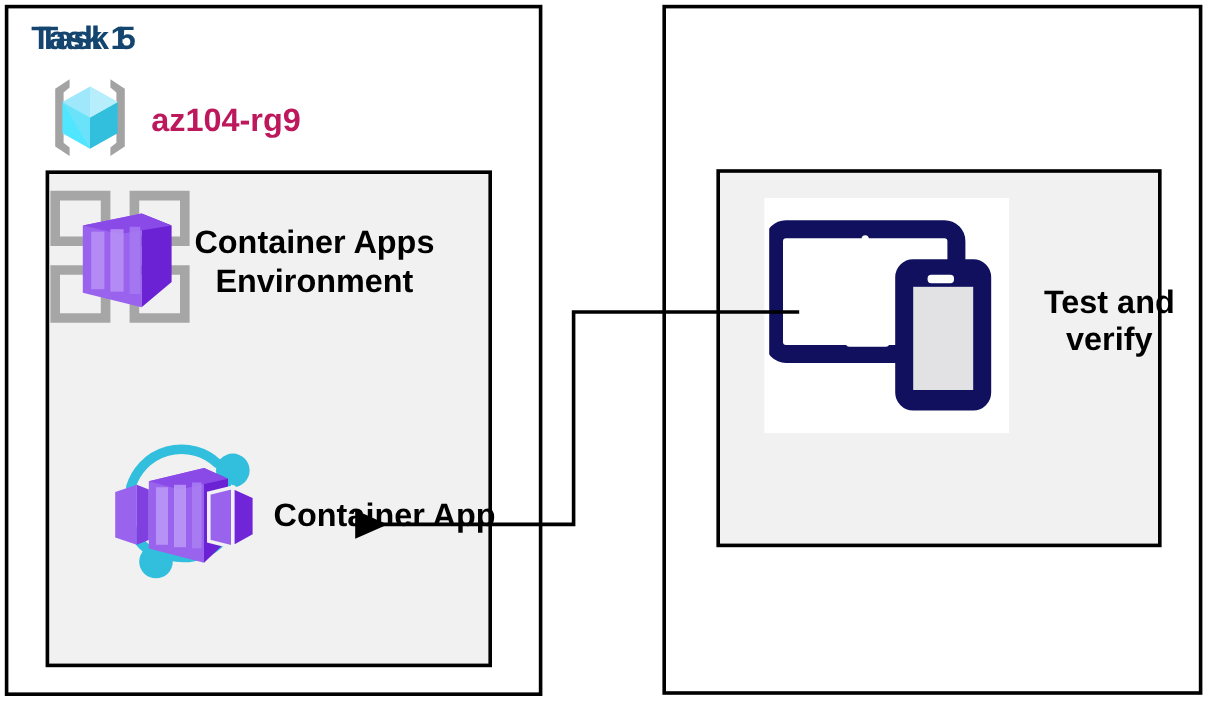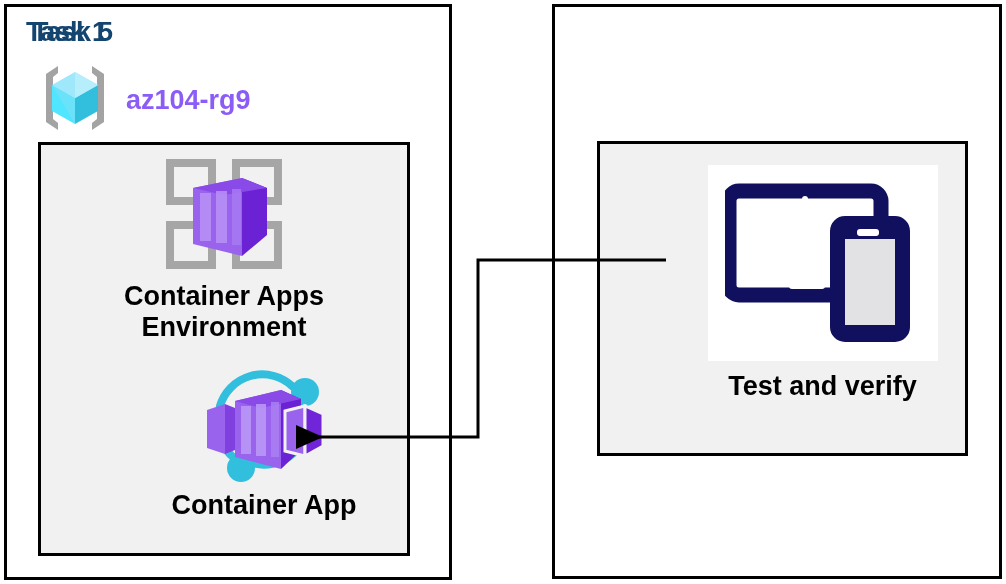--- a/index.html
+++ b/index.html
@@ -44,39 +44,39 @@
     position: absolute;
     left: 36px;
     top: 62px;
     display: flex;
     align-items: center;
     gap: 12px;
   }
   #rg-label {
     font-size: 27px;
     font-weight: bold;
-    color: #8b5cf6;
+    color: #be185d;
     white-space: nowrap;
   }
 
   
   .inner-box {
     position: absolute;
     background: #f1f1f1;
     border: 3px solid #000000;
     box-sizing: border-box;
   }
   #cae-box  { left: 38px;  top: 142px; width: 372px; height: 414px; }
   #test-box { left: 597px; top: 141px; width: 371px; height: 315px; }
 
   
   .node {
     position: absolute;
     display: flex;
-    flex-direction: column;
+    flex-direction: row;
     align-items: center;
   }
   #cae-node  { left: 38px;  top: 155px; width: 372px; }
   #capp-node { left: 38px;  top: 368px; width: 372px; margin-left: 40px; }
   #test-node { left: 597px; top: 165px; width: 371px; padding-left: 40px; }
 
   .node-label {
     font-size: 27px;
     font-weight: bold;
     color: #000000;

